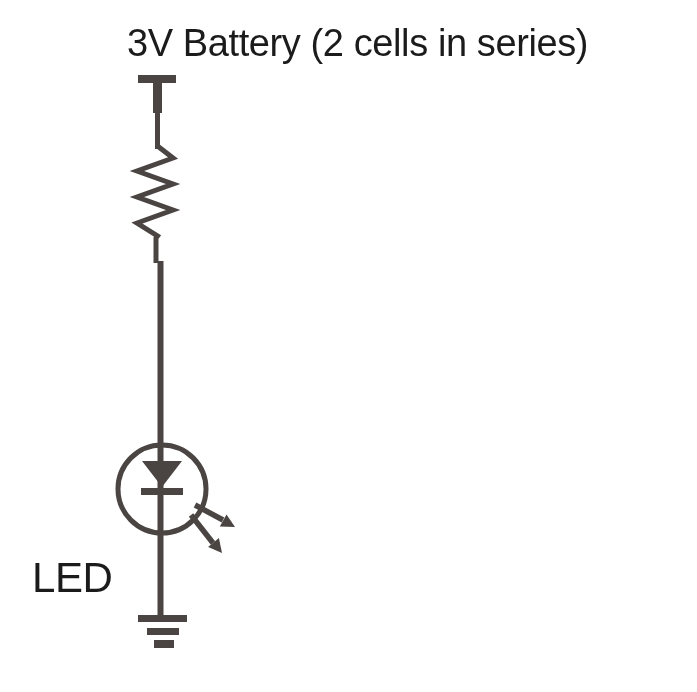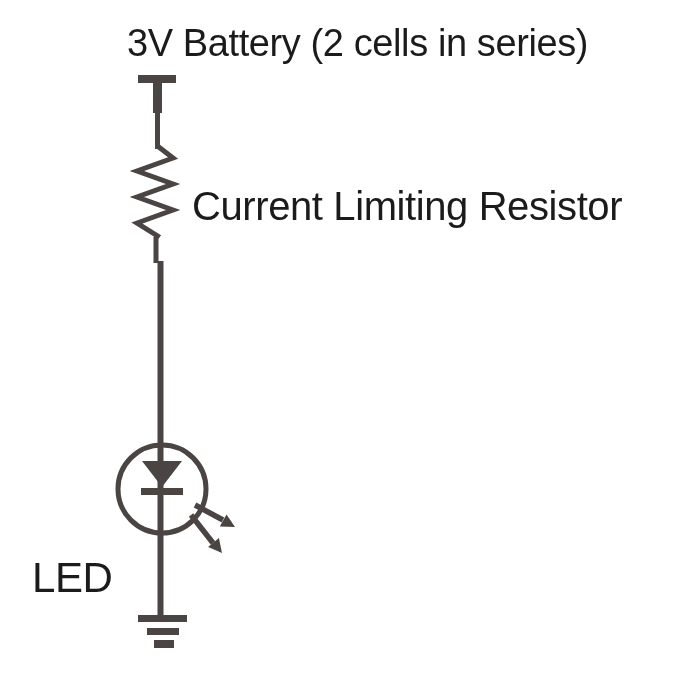--- a/index.html
+++ b/index.html
@@ -68,16 +68,15 @@
     </g>
 
     <g>
       <rect class="ink" x="138" y="615" width="49" height="7"></rect>
       <rect class="ink" x="147" y="628" width="32" height="7"></rect>
       <rect class="ink" x="154" y="640" width="20" height="8"></rect>
     </g>
   </svg>
 
   <div class="label label-battery">3V Battery (2 cells in series)</div>
-  <div class="label label-resistor">Current Limiting Resistor</div>
   <div class="label label-led">LED</div>
 
 </div>
 
 </body></html>

